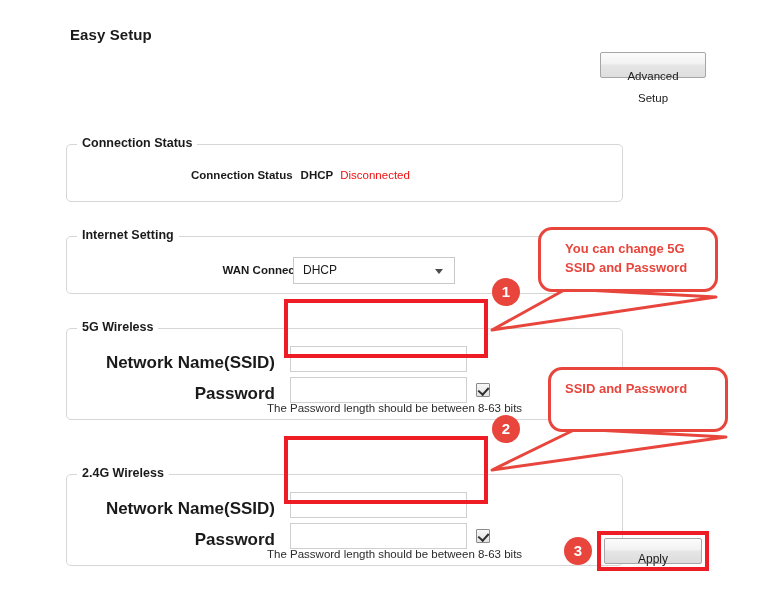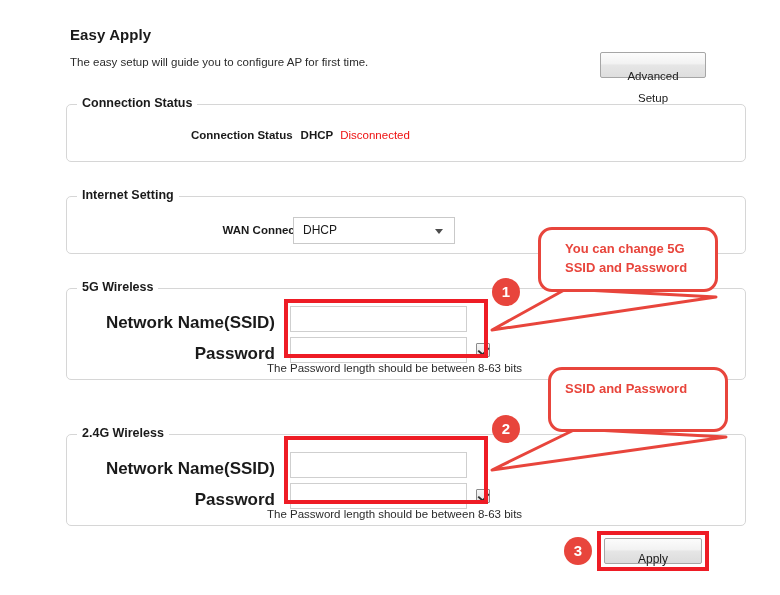--- a/index.html
+++ b/index.html
@@ -44,24 +44,25 @@
     text-align: center;
     cursor: pointer;
     font-family: "Liberation Sans", sans-serif;
     padding: 12px;
   }
 
   
   .fs {
     position: absolute;
     left: 66px;
-    width: 680px;
+    width: 557px;
     border: 1px solid #d6d6d6;
     border-radius: 5px;
     background: #fff;
+    margin-top: 40px;
   }
   .fs-legend {
     position: absolute;
     top: -9px; left: 10px;
     background: #fff;
     padding: 0 5px;
     font-size: 12.5px;
     font-weight: bold;
     color: #1a1a1a;
     white-space: nowrap;
@@ -231,22 +232,21 @@
   #callout-5g  { left: 538px; top: 227px; width: 180px; height: 65px; padding-left: 24px; }
   #callout-24g { left: 548px; top: 367px; width: 180px; height: 65px; }
 
   .callout-line2 { display: block; }
 </style>
 </head>
 <body>
 
 <div id="page">
 
-  <div class="page-title">Easy Apply</div>
-  <div class="page-subtitle">The easy setup will guide you to configure AP for first time.</div>
+  <div class="page-title">Easy Setup</div>
   <button class="advanced-setup-btn">Advanced Setup</button>
 
   <div class="fs" id="fs-connection">
     <div class="fs-legend">Connection Status</div>
     <div class="conn-row">
       <span class="conn-label">Connection Status</span><span class="conn-mode">DHCP</span><span class="conn-state">Disconnected</span>
     </div>
   </div>
 
   <div class="fs" id="fs-internet">

